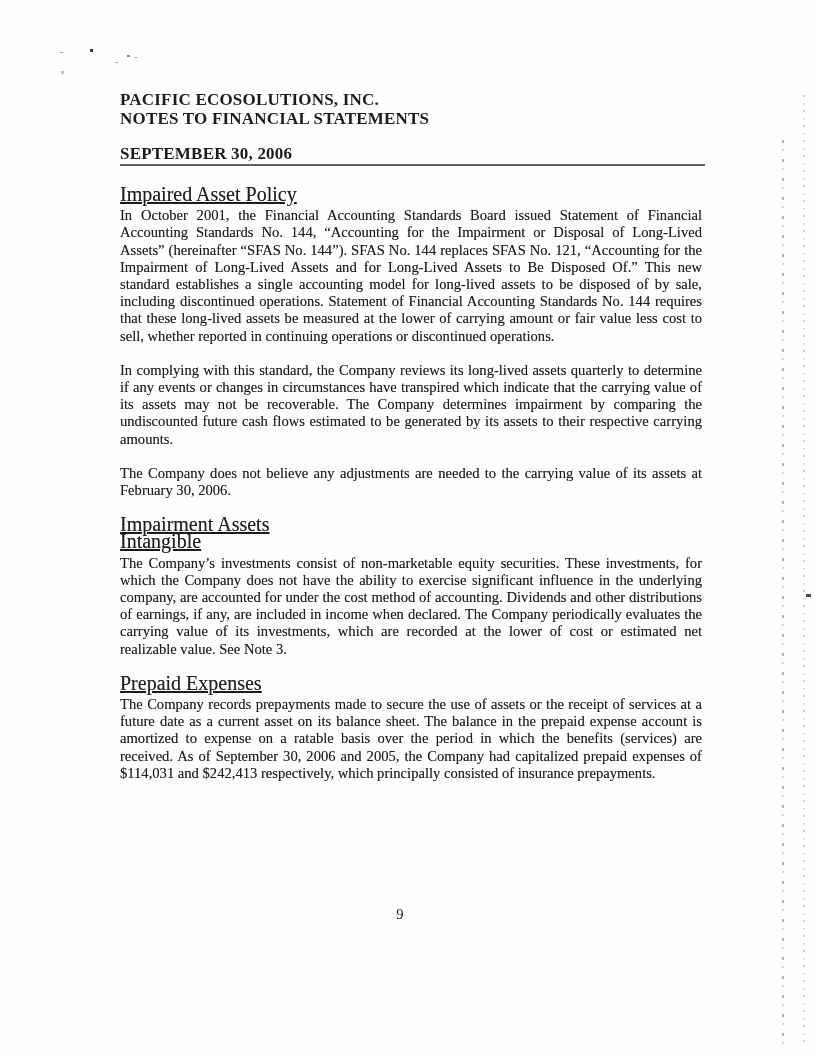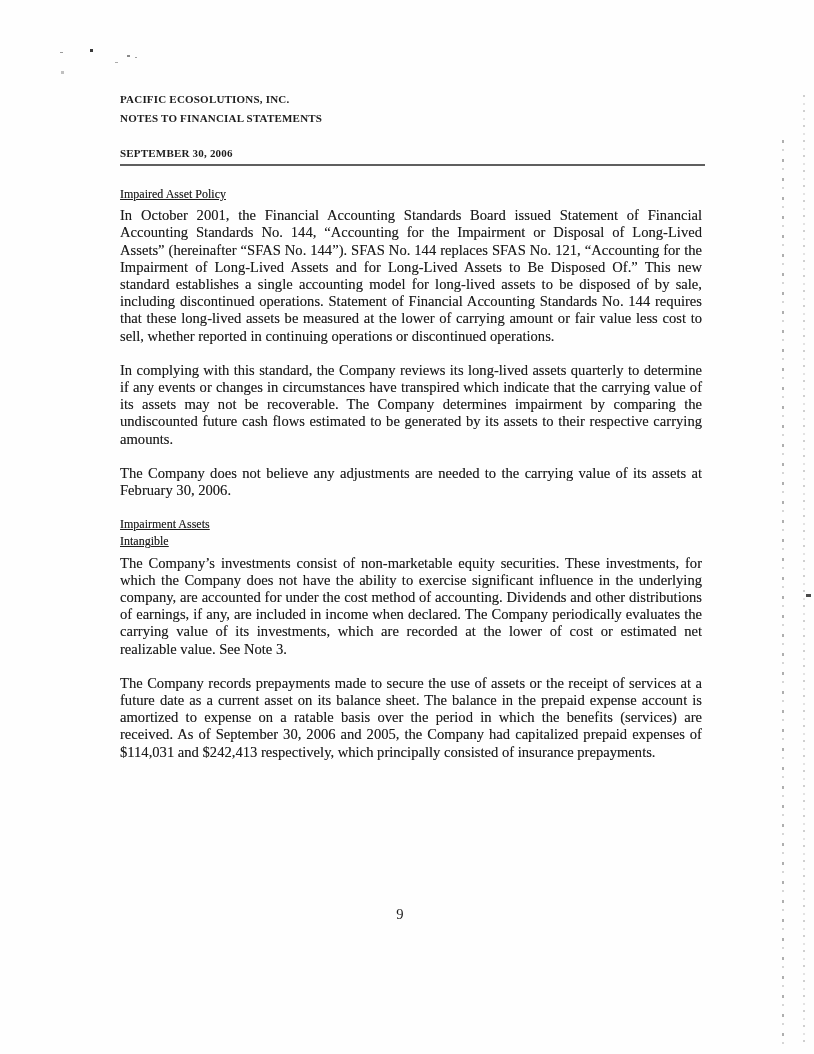--- a/index.html
+++ b/index.html
@@ -11,42 +11,42 @@
     position: relative;
     overflow: hidden;
   }
   .page {
     position: absolute; inset: 0;
     background: #fefefe;
   }
   
   .doc-header {
     position: absolute; left: 120px; top: 90px; width: 585px;
-    font-weight: bold; font-size: 11px; line-height: 19px;
+    font-weight: bold; font-size: 17px; line-height: 19px;
     letter-spacing: 0.2px;
   }
   .doc-header .hline { white-space: nowrap; }
   .doc-header .date-line {
     display: inline-block;
     margin-top: 16px;
   }
   .header-rule {
     border: none; height: 0;
     border-top: 2.5px solid rgba(60,60,60,0.82);
     margin: 1px 0 0 0;
   }
   
   .doc-body {
     position: absolute; left: 120px; top: 186px; width: 582px;
     font-size: 14.6px; line-height: 17.2px;
     text-align: justify;
     text-shadow: 0 0 0.4px rgba(20,20,20,0.45);
   }
   .sec-heading {
-    font-size: 12px; font-weight: normal;
+    font-size: 20px; font-weight: normal;
     text-decoration: underline;
     margin: 0; padding: 0;
   }
   .doc-body p { margin: 4px 0 17px 0; }
   
   .page-number {
     position: absolute; left: 120px; top: 906px; width: 560px;
     text-align: center; font-size: 14.6px;
   }
   
@@ -117,20 +117,21 @@
     <div class="section">
       <h3 class="sec-heading">Impairment Assets</h3>
     </div>
 
     <div class="section">
       <h3 class="sec-heading">Intangible</h3>
       <p>The Company’s investments consist of non-marketable equity securities. These investments, for which the Company does not have the ability to exercise significant influence in the underlying company, are accounted for under the cost method of accounting. Dividends and other distributions of earnings, if any, are included in income when declared. The Company periodically evaluates the carrying value of its investments, which are recorded at the lower of cost or estimated net realizable value. See Note 3.</p>
     </div>
 
     <div class="section">
+      <h3 class="sec-heading">Prepaid Expenses</h3>
       <p>The Company records prepayments made to secure the use of assets or the receipt of services at a future date as a current asset on its balance sheet. The balance in the prepaid expense account is amortized to expense on a ratable basis over the period in which the benefits (services) are received. As of September 30, 2006 and 2005, the Company had capitalized prepaid expenses of $114,031 and $242,413 respectively, which principally consisted of insurance prepayments.</p>
     </div>
 
   </div>
 
   <div class="page-number">9</div>
 
   <div class="artifact-vline-1"></div>
   <div class="artifact-vline-2"></div>
 

